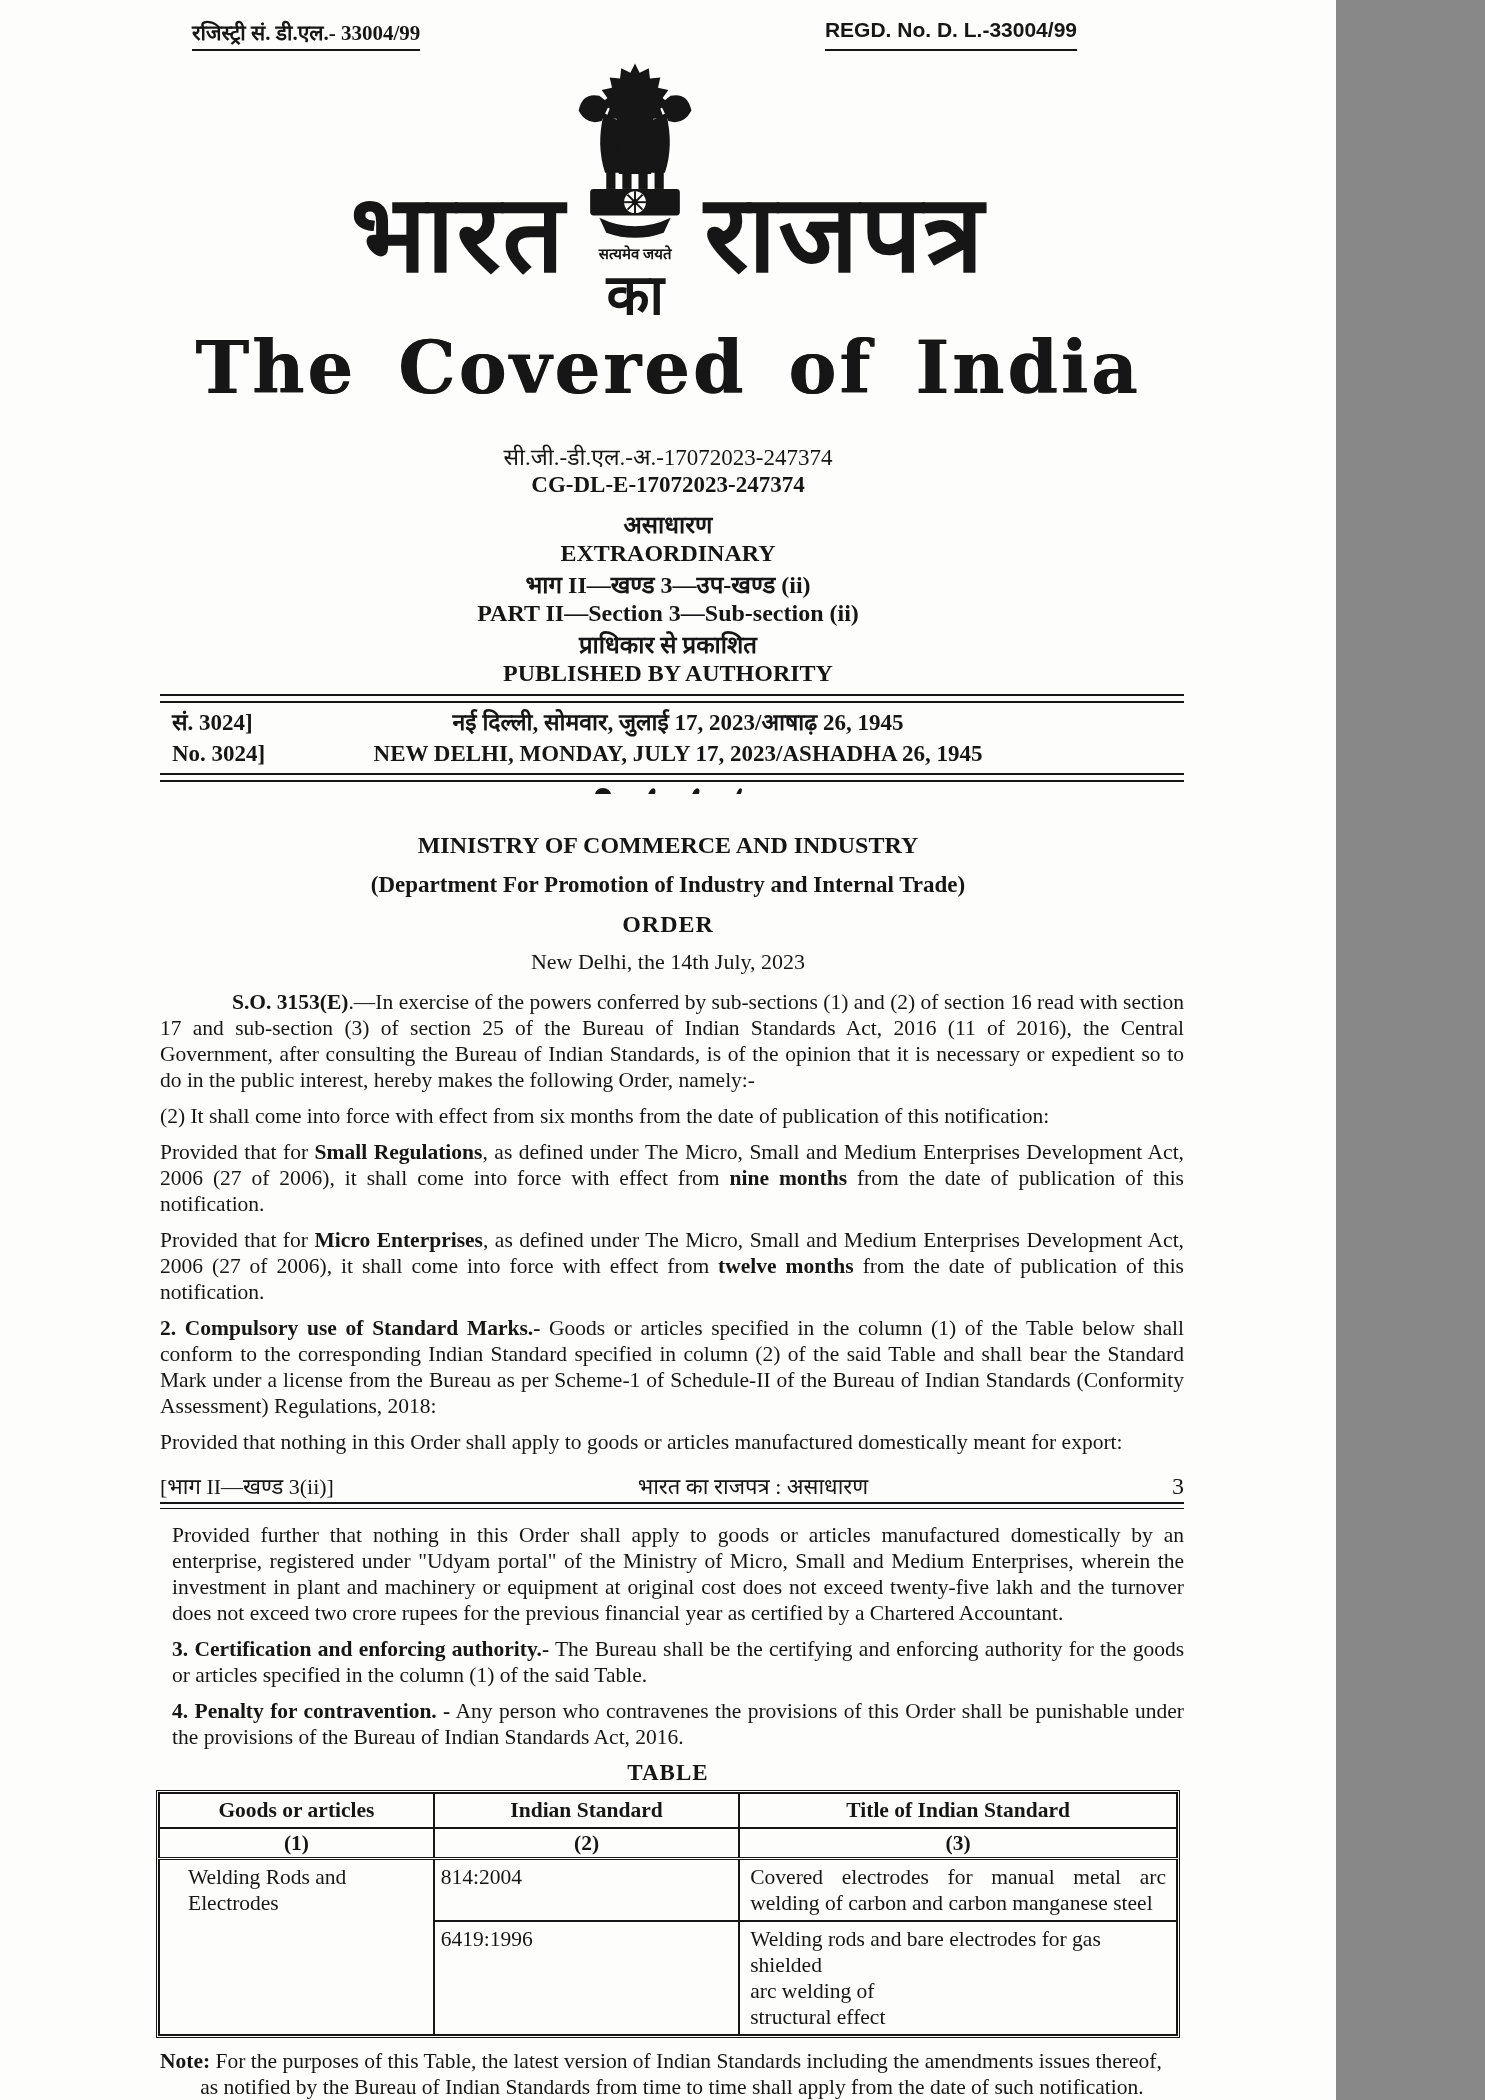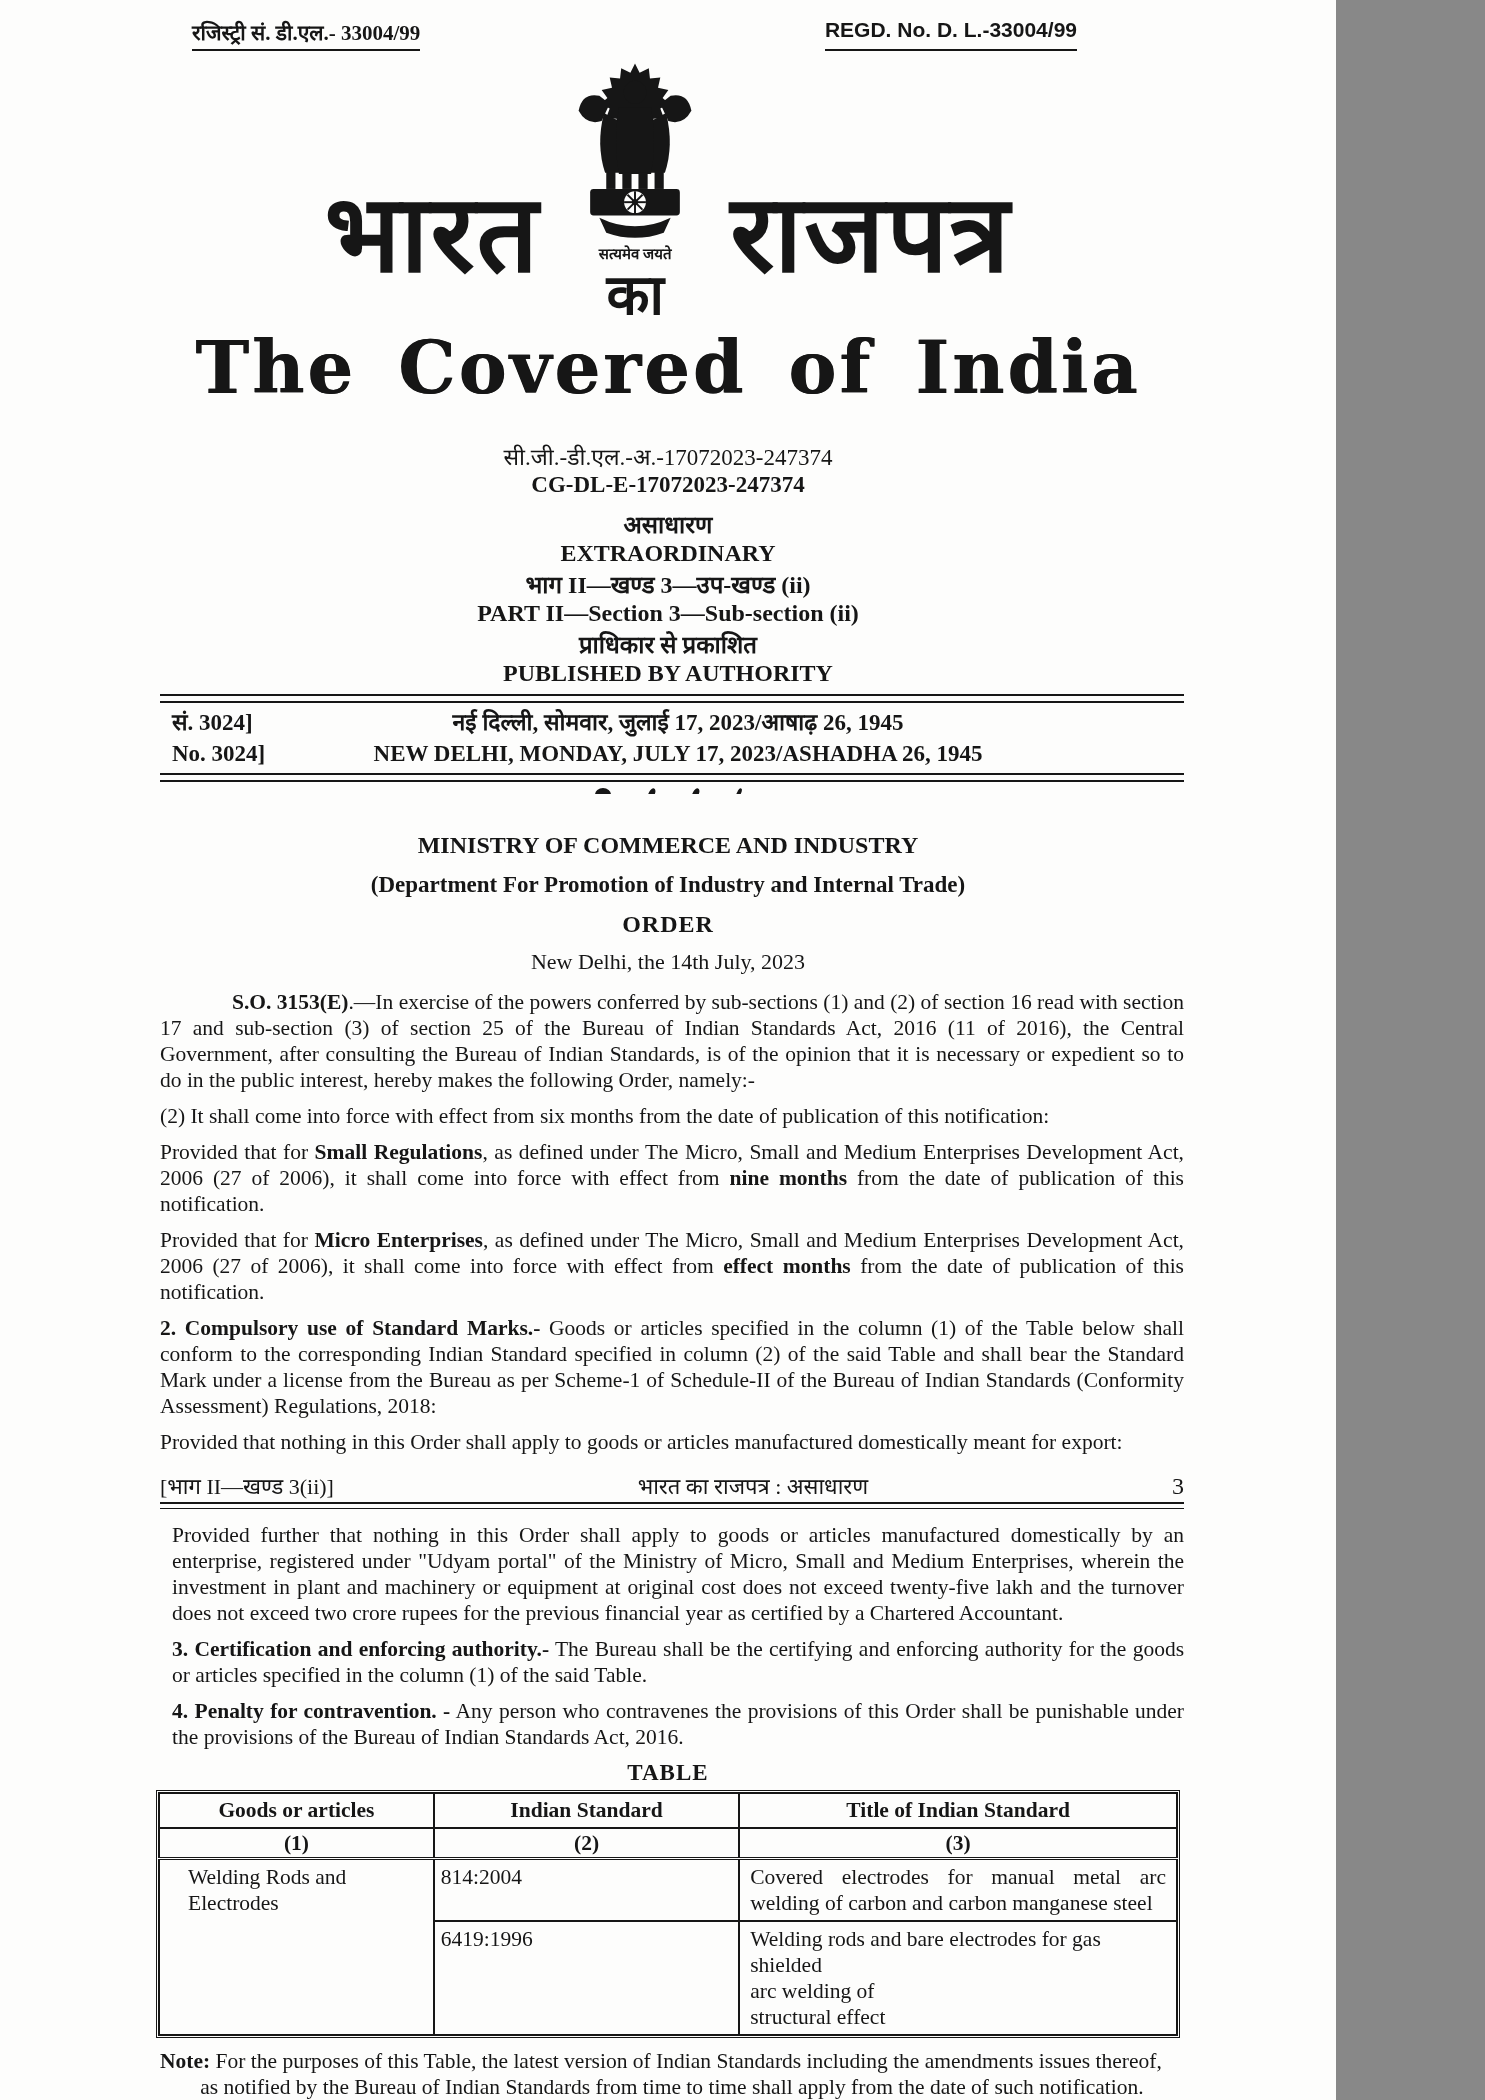--- a/index.html
+++ b/index.html
@@ -7,21 +7,21 @@
     width:1336px;height:2100px;background:#fdfdfc;color:#161616;
     font-family:"Liberation Serif","DejaVu Serif",serif;
     overflow:hidden;box-sizing:border-box;padding-top:12px;position:relative;
   }
   
   .topbar{display:flex;justify-content:space-between;padding:6px 259px 0 192px;
     font-family:"Liberation Sans","DejaVu Sans",sans-serif;font-size:21px;font-weight:bold;}
   .topbar .u{border-bottom:2px solid #161616;padding-bottom:3px;}
   .topbar .hi{font-family:"Liberation Serif","DejaVu Serif",serif;}
   
-  .masthead{display:flex;justify-content:center;align-items:flex-end;gap:26px;margin-top:10px;}
+  .masthead{display:flex;justify-content:center;align-items:flex-end;margin-top:10px;}
   .mh-word{font-size:108px;font-weight:900;line-height:1;padding-bottom:34px;letter-spacing:2px;}
   .mh-center{display:flex;flex-direction:column;align-items:center;}
   .motto{font-size:15px;font-weight:bold;margin-top:2px;}
   .mh-ka{font-size:56px;font-weight:900;line-height:1;margin-top:4px;}
   .gazette-title{text-align:center;font-family:"DejaVu Serif","Liberation Serif",serif;
     font-size:72px;font-weight:bold;margin-top:2px;letter-spacing:3px;word-spacing:14px;
     text-shadow:0.6px 0 #161616;}
   
   .code-block{text-align:center;margin-top:34px;line-height:27px;font-size:23px;}
   .code-block .en{font-weight:bold;}
@@ -160,21 +160,21 @@
 
   <div class="ministry">MINISTRY OF COMMERCE AND INDUSTRY</div>
   <div class="dept">(Department For Promotion of Industry and Internal Trade)</div>
   <div class="order-h">ORDER</div>
   <div class="placedate">New Delhi, the 14th July, 2023</div>
 
   <div class="content">
     <p class="body first"><span class="b">S.O. 3153(E)</span><span>.—In exercise of the powers conferred by sub-sections (1) and (2) of section 16 read with section 17 and sub-section (3) of section 25 of the Bureau of Indian Standards Act, 2016 (11 of 2016), the Central Government, after consulting the Bureau of Indian Standards, is of the opinion that it is necessary or expedient so to do in the public interest, hereby makes the following Order, namely:-</span></p>
     <p class="body"><span>(2) It shall come into force with effect from six months from the date of publication of this notification:</span></p>
     <p class="body"><span>Provided that for </span><span class="b">Small Regulations</span><span>, as defined under The Micro, Small and Medium Enterprises Development Act, 2006 (27 of 2006), it shall come into force with effect from </span><span class="b">nine months</span><span> from the date of publication of this notification.</span></p>
-    <p class="body"><span>Provided that for </span><span class="b">Micro Enterprises</span><span>, as defined under The Micro, Small and Medium Enterprises Development Act, 2006 (27 of 2006), it shall come into force with effect from </span><span class="b">effect months</span><span> from the date of publication of this notification.</span></p>
+    <p class="body"><span>Provided that for </span><span class="b">Micro Enterprises</span><span>, as defined under The Micro, Small and Medium Enterprises Development Act, 2006 (27 of 2006), it shall come into force with effect from </span><span class="b">twelve months</span><span> from the date of publication of this notification.</span></p>
     <p class="body"><span class="b">2. Compulsory use of Standard Marks.-</span><span> Goods or articles specified in the column (1) of the Table below shall conform to the corresponding Indian Standard specified in column (2) of the said Table and shall bear the Standard Mark under a license from the Bureau as per Scheme-1 of Schedule-II of the Bureau of Indian Standards (Conformity Assessment) Regulations, 2018:</span></p>
     <p class="body"><span>Provided that nothing in this Order shall apply to goods or articles manufactured domestically meant for export:</span></p>
   </div>
 
   <div class="p3hdr">
     <span>[भाग II—खण्ड 3(ii)]</span>
     <span class="c">भारत का राजपत्र : असाधारण</span>
     <span class="n">3</span>
   </div>
   <div class="thin-dbl"></div>

